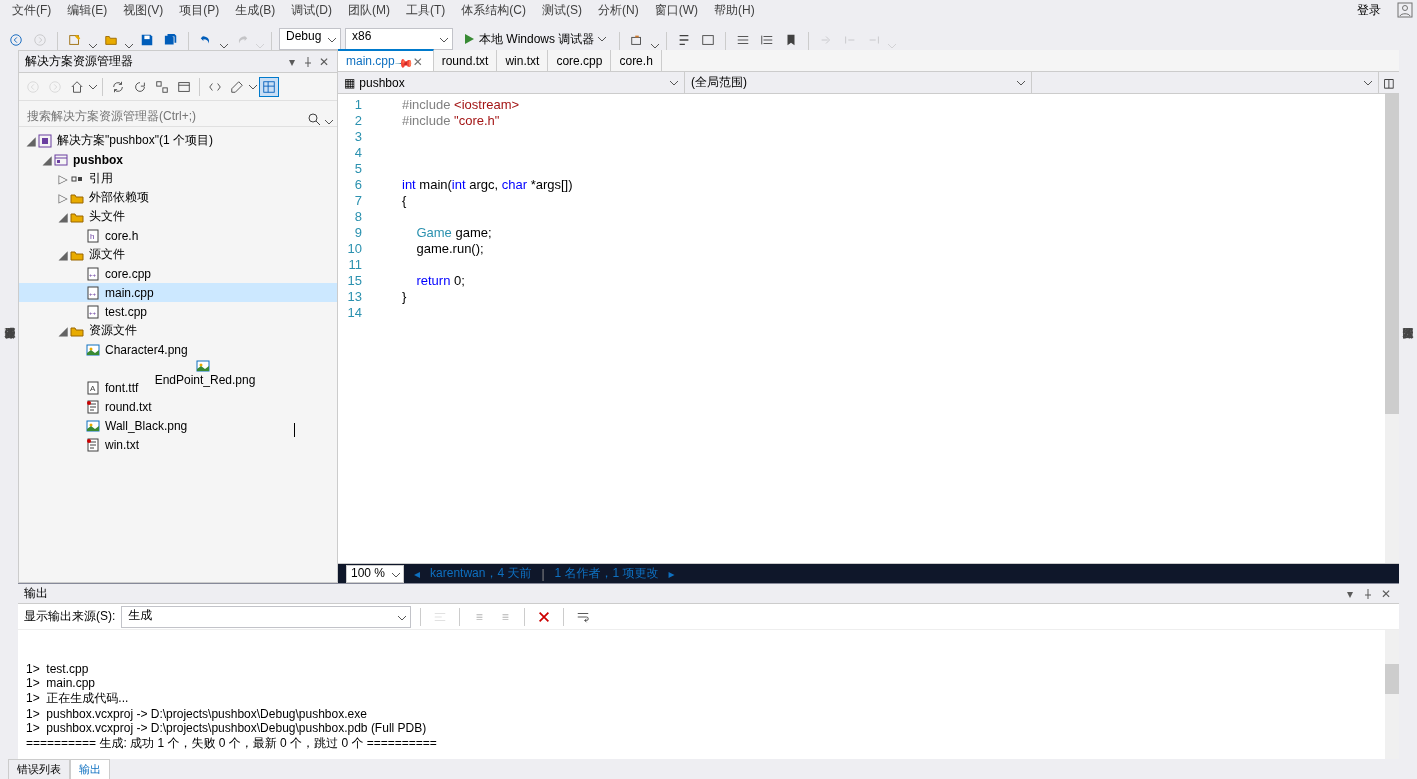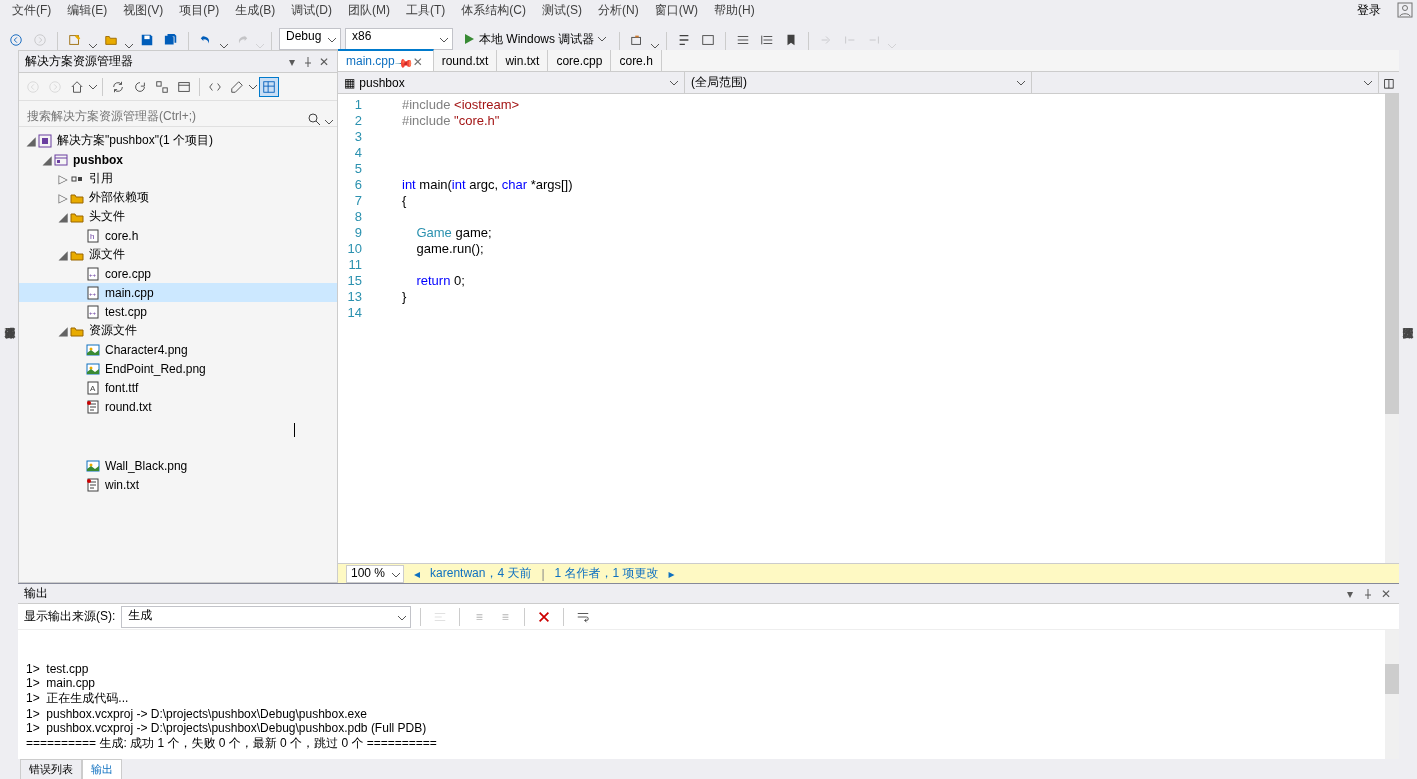--- a/index.html
+++ b/index.html
@@ -46,30 +46,30 @@
 .nav-combo .dd-arrow { position:absolute; right:6px; top:7px; }
 .code-area { flex: 1; display: flex; background: #fff; position: relative; }
 .gutter { width: 50px; background: #fff; text-align: right; padding: 3px 26px 3px 0; font-family: Consolas, monospace; font-size: 13px; color: #2b91af; line-height: 16px; }
 .code-lines { flex:1; font-family: Consolas, monospace; font-size: 13px; padding:3px 0 3px 14px; line-height:16px; white-space:pre; overflow:auto; position:relative; }
 .kw { color:#0000ff; } .inc { color:#808080; } .str{color:#a31515;} .typ{color:#2b91af;}
 .cursor-caret { position:absolute; width:1px; height:14px; background:#000; left:294px; top:423px; }
 .right-strip { width: 18px; background: #eeeef2; display: flex; flex-direction: column; gap: 2px; padding-top: 4px; writing-mode: vertical-lr; font-size:11px; color:#444; align-items:center; }
 .right-strip div { padding: 4px 1px; cursor:pointer; }
 .scroll-track { position:absolute; right:0; top:0; bottom:0; width:14px; background:#f0f0f0; }
 .scroll-thumb { position:absolute; right:0; top:0; width:14px; height:320px; background:#cdcdcd; }
-.editor-status { height:20px; background:#fef9c3; display:flex; align-items:center; padding:0 8px; gap:10px; border-top:1px solid #ccc; font-size:12px; }
+.editor-status { height:20px; background:#0f172a; display:flex; align-items:center; padding:0 8px; gap:10px; border-top:1px solid #ccc; font-size:12px; }
 .zoom-sel { width:58px; height:18px; border:1px solid #ccc; position:relative; padding:0 16px 0 4px; background:#fff; }
 .zoom-sel .dd-arrow{position:absolute;right:3px;top:5px;}
 .author-info { color:#0e70c0; }
 .author-divider{color:#888;}
 .output-panel { height: 176px; background: #fff; border-top: 1px solid #868999; display:flex; flex-direction:column; margin:0 18px; }
 .output-header { height:20px; background:#eeeef2; display:flex; align-items:center; padding:0 6px; border-bottom:1px solid #ccc; }
 .output-tools { height:26px; display:flex; align-items:center; padding:0 6px; gap:6px; border-bottom:1px solid #eee; }
 .output-text { flex:1; font-family:Consolas,monospace; font-size:12px; padding:4px 8px; overflow:auto; position:relative; color:#000; white-space:pre; }
-.bottom-tabs { height:20px; display:flex; align-items:center; margin:0 20px; }
+.bottom-tabs { height:20px; display:flex; align-items:center; margin:0 8px; }
 .bottom-tab { padding:2px 8px; border:1px solid #ccc; border-bottom:none; background:#eeeef2; font-size:11px; cursor:pointer; }
 .bottom-tab.active { background:#fff; color:#0e70c0; }
 svg { display:block; }
 .caret-down svg{width:8px;height:8px;}
 </style>
 </head>
 <body>
 
 <div class="menubar">
   <div id="menu-items" style="display: flex;">
@@ -467,21 +467,21 @@
           <span class="tree-caret"></span>
           <span class="tree-ico">
             <svg width="14" height="14" viewBox="0 0 14 14">
               <rect x="1" y="2" width="12" height="10" fill="#fff" stroke="#0e70c0"></rect>
               <circle cx="5" cy="6" r="1.5" fill="#e8ab00"></circle>
               <path d="M1 10l4-3 4 3 4-3v5H1z" fill="#388a34"></path>
             </svg>
           </span>
           <span class="tree-label">Character4.png</span>
         </div>
-        <div class="tree-node" style="padding-left: 54px;">
+        <div class="tree-node" style="padding-left: 54px; flex-direction: column;">
           <span class="tree-caret"></span>
           <span class="tree-ico">
             <svg width="14" height="14" viewBox="0 0 14 14">
               <rect x="1" y="2" width="12" height="10" fill="#fff" stroke="#0e70c0"></rect>
               <circle cx="5" cy="6" r="1.5" fill="#e8ab00"></circle>
               <path d="M1 10l4-3 4 3 4-3v5H1z" fill="#388a34"></path>
             </svg>
           </span>
           <span class="tree-label">EndPoint_Red.png</span>
         </div>
@@ -499,21 +499,21 @@
           <span class="tree-caret"></span>
           <span class="tree-ico">
             <svg width="14" height="14" viewBox="0 0 14 14">
               <rect x="2" y="1" width="10" height="12" fill="#fff" stroke="#414141"></rect>
               <path d="M4 4h6M4 7h6M4 10h4" stroke="#414141"></path>
               <circle cx="3" cy="3" r="2" fill="#c00"></circle>
             </svg>
           </span>
           <span class="tree-label">round.txt</span>
         </div>
-        <div class="tree-node" style="padding-left: 54px; margin-top: 40px;">
+        <div class="tree-node" style="padding-left: 54px;">
           <span class="tree-caret"></span>
           <span class="tree-ico">
             <svg width="14" height="14" viewBox="0 0 14 14">
               <rect x="1" y="2" width="12" height="10" fill="#fff" stroke="#0e70c0"></rect>
               <circle cx="5" cy="6" r="1.5" fill="#e8ab00"></circle>
               <path d="M1 10l4-3 4 3 4-3v5H1z" fill="#388a34"></path>
             </svg>
           </span>
           <span class="tree-label">Wall_Black.png</span>
         </div>

